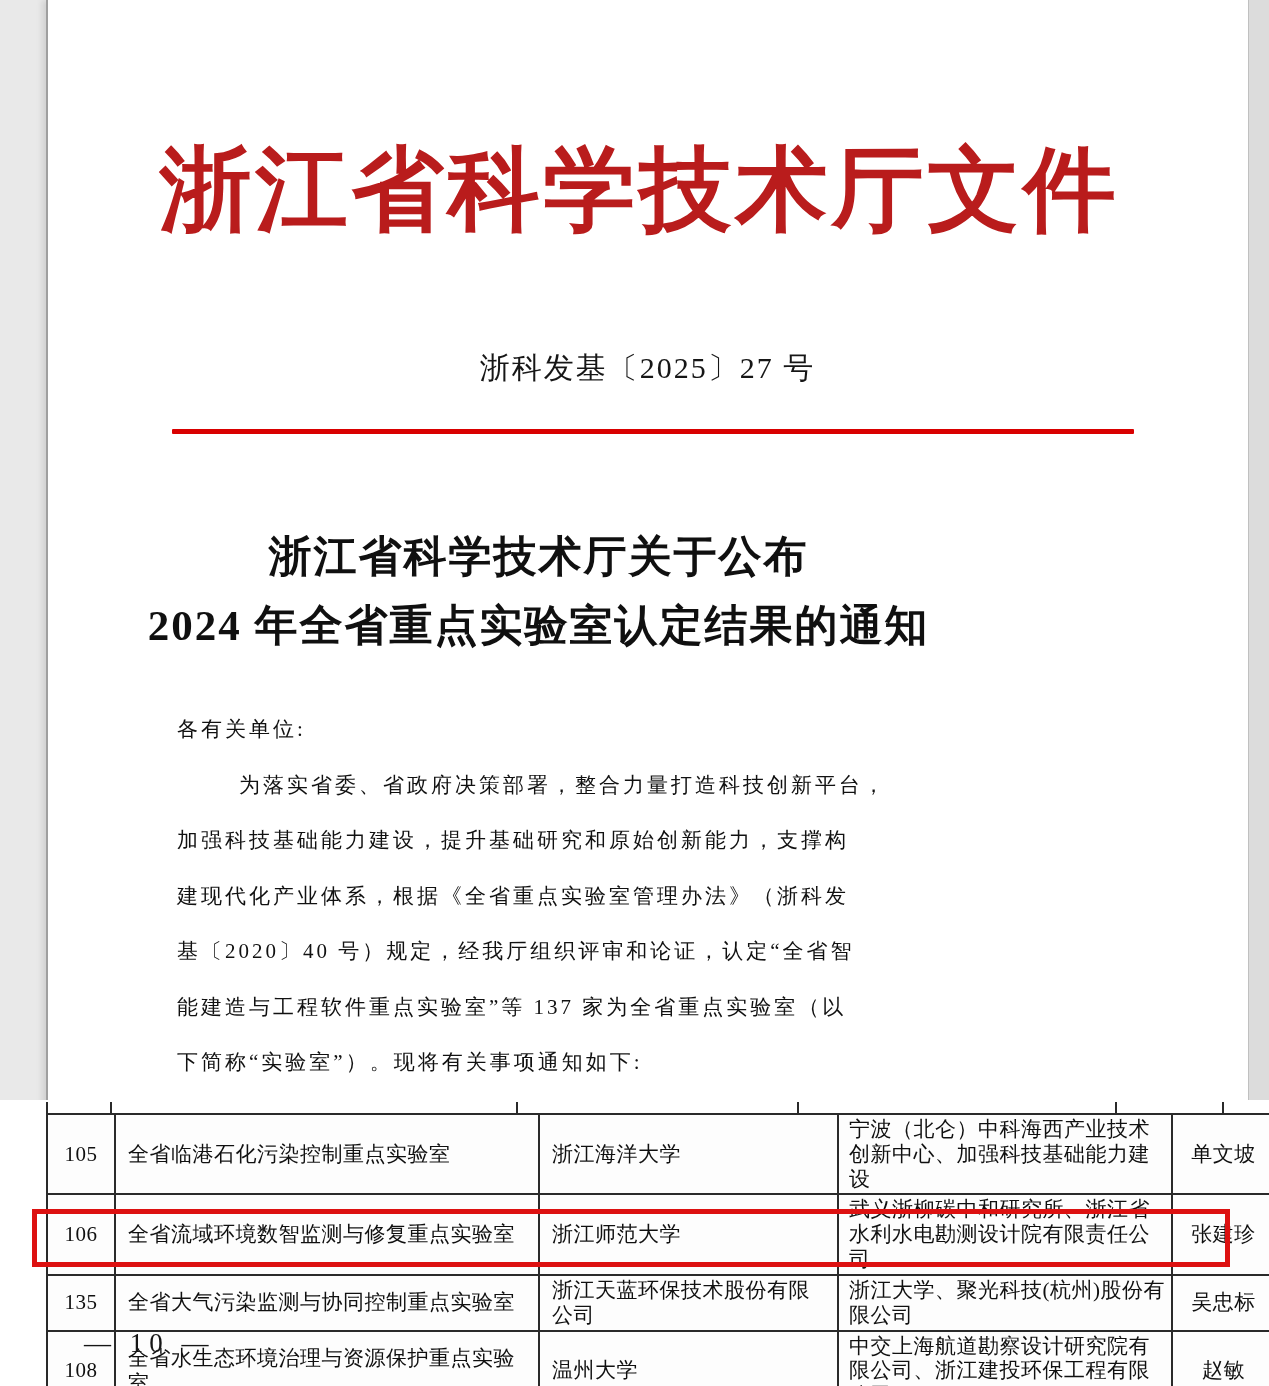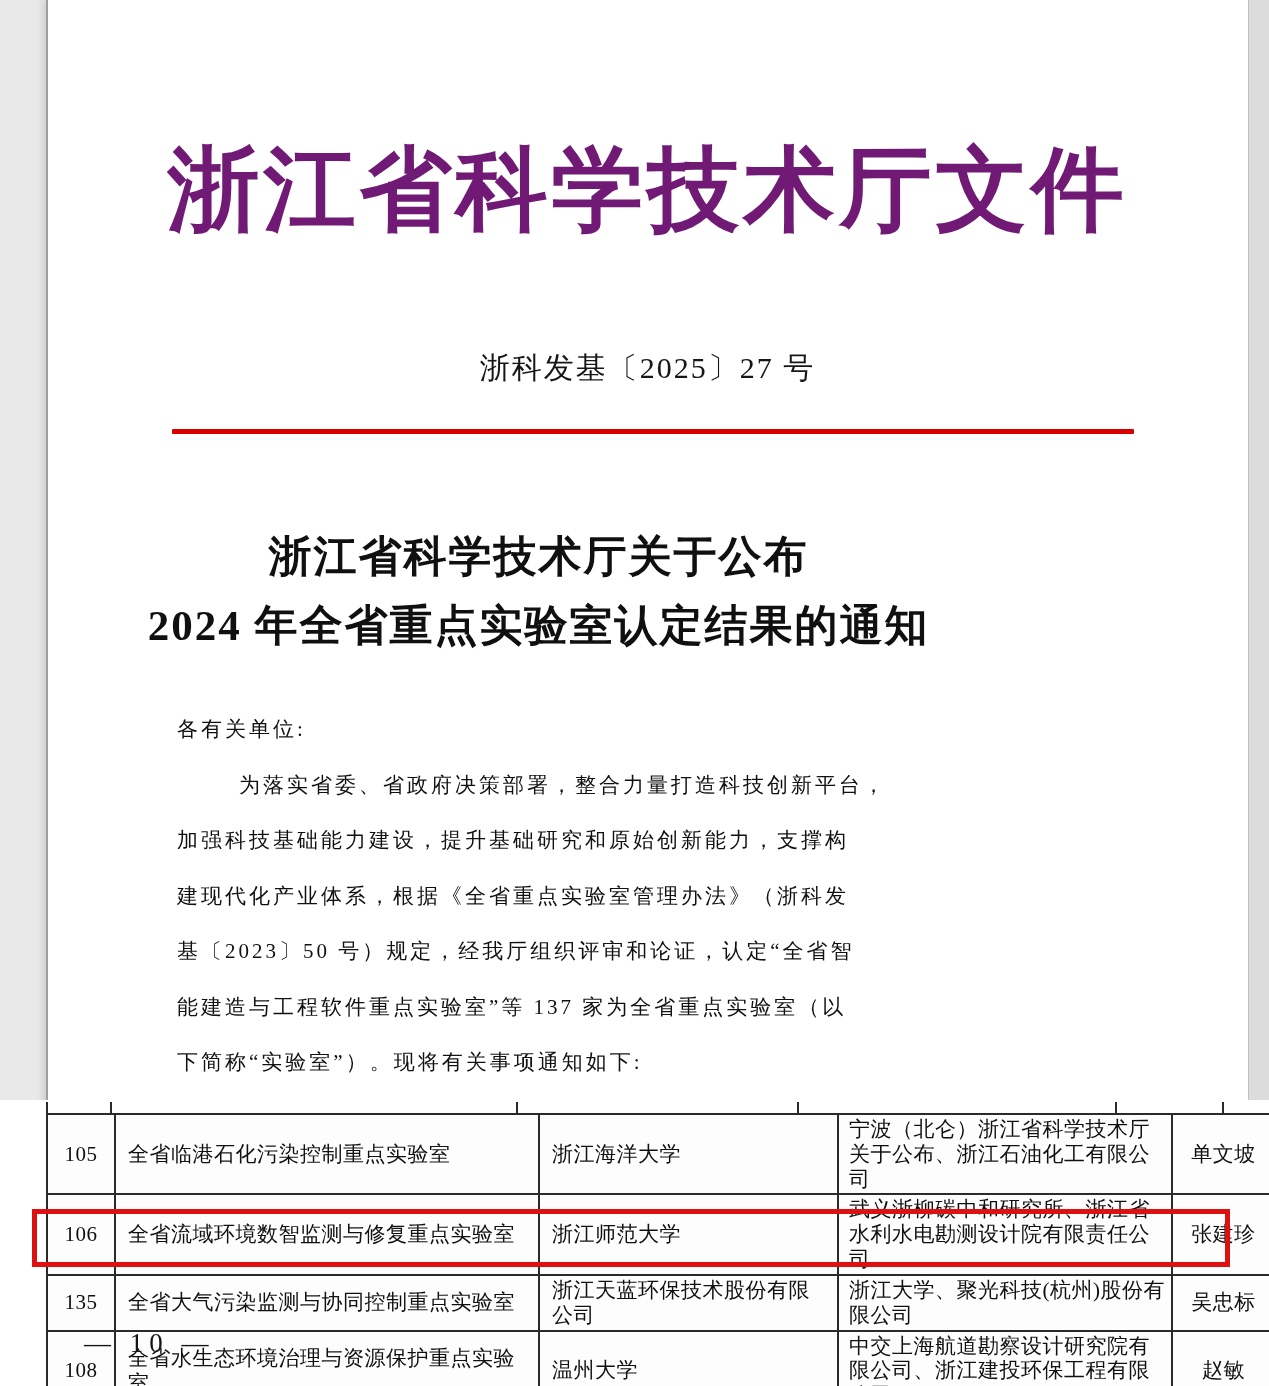--- a/index.html
+++ b/index.html
@@ -19,25 +19,25 @@
   .margin-right{
     position:absolute;right:0;top:0;width:20px;height:1105px;
     background:#dcdcdc;border-left:1px solid #c0c0c0;
   }
   .bottom-strip{
     position:absolute;left:0;top:1100px;width:1269px;height:286px;
     background:#ffffff;
   }
   
   .letterhead{
-    position:absolute;left:46px;top:128px;width:1203px;
+    position:absolute;left:38px;top:128px;width:1203px;
     text-align:center;
     font-size:92px;font-weight:bold;
     letter-spacing:4px;
-    color:#701a75;
+    color:#b91c1c;
     line-height:1.35;
     white-space:nowrap;
   }
   .doc-number{
     position:absolute;left:46px;top:348px;width:1203px;
     text-align:center;font-size:30px;letter-spacing:2px;
     color:#161616;white-space:nowrap;
   }
   .red-rule{
     position:absolute;left:172px;top:429px;width:962px;height:5px;
@@ -110,39 +110,39 @@
 <div class="red-rule"></div>
 
 <div class="notice-title t1">浙江省科学技术厅关于公布</div>
 <div class="notice-title t2">2024 年全省重点实验室认定结果的通知</div>
 
 <div class="body-block">
   <div class="body-line">各有关单位:</div>
   <div class="body-line indent">为落实省委、省政府决策部署，整合力量打造科技创新平台，</div>
   <div class="body-line">加强科技基础能力建设，提升基础研究和原始创新能力，支撑构</div>
   <div class="body-line">建现代化产业体系，根据《全省重点实验室管理办法》（浙科发</div>
-  <div class="body-line">基〔2023〕50 号）规定，经我厅组织评审和论证，认定“全省智</div>
+  <div class="body-line">基〔2020〕40 号）规定，经我厅组织评审和论证，认定“全省智</div>
   <div class="body-line">能建造与工程软件重点实验室”等 137 家为全省重点实验室（以</div>
   <div class="body-line">下简称“实验室”）。现将有关事项通知如下:</div>
 </div>
 
 <div class="col-stub" style="left:46px"></div>
 <div class="col-stub" style="left:110px"></div>
 <div class="col-stub" style="left:516px"></div>
 <div class="col-stub" style="left:797px"></div>
 <div class="col-stub" style="left:1115px"></div>
 <div class="col-stub" style="left:1222px"></div>
 
 <table class="results-table">
   <tbody>
     <tr class="r0">
       <td class="c-no">105</td>
       <td class="c-lab">全省临港石化污染控制重点实验室</td>
       <td class="c-host">浙江海洋大学</td>
-      <td class="c-part">宁波（北仑）浙江省科学技术厅关于公布、浙江石油化工有限公司</td>
+      <td class="c-part">宁波（北仑）中科海西产业技术创新中心、加强科技基础能力建设</td>
       <td class="c-dir">单文坡</td>
     </tr>
     <tr class="r1">
       <td class="c-no">106</td>
       <td class="c-lab">全省流域环境数智监测与修复重点实验室</td>
       <td class="c-host">浙江师范大学</td>
       <td class="c-part">武义浙柳碳中和研究所、浙江省水利水电勘测设计院有限责任公司</td>
       <td class="c-dir">张建珍</td>
     </tr>
     <tr class="r2">

